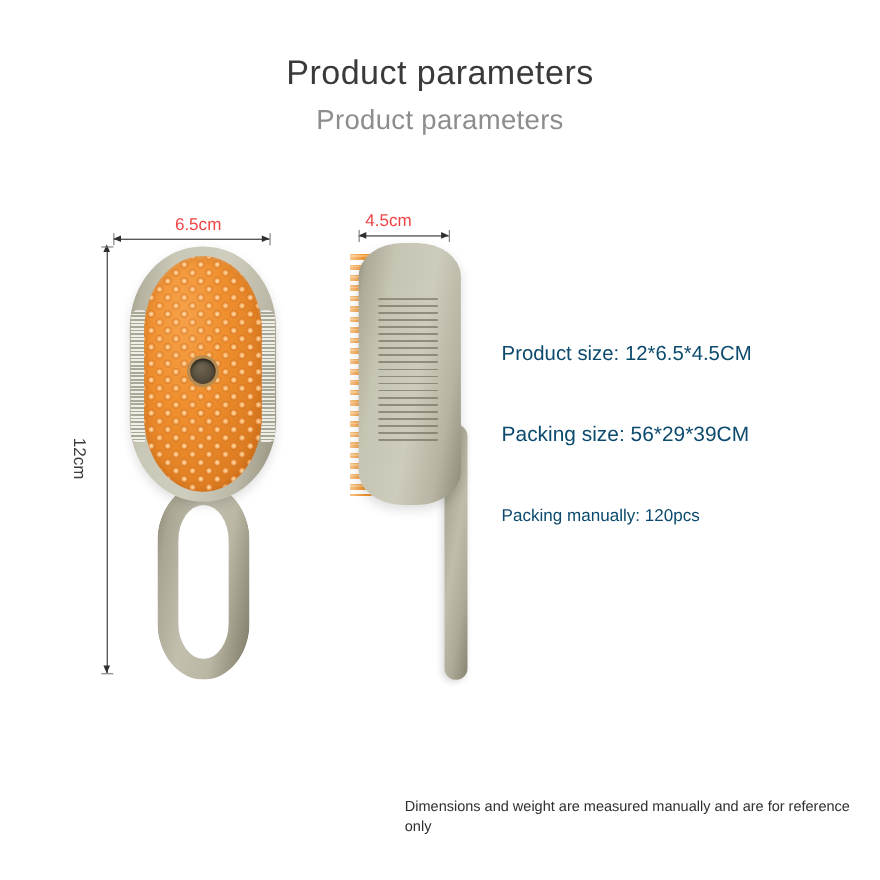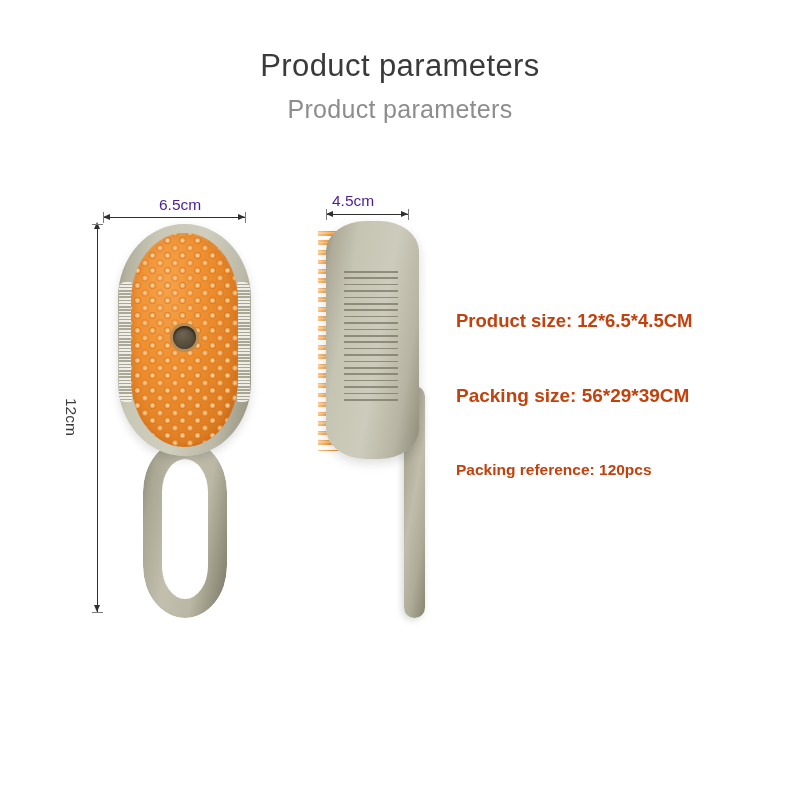--- a/index.html
+++ b/index.html
@@ -42,21 +42,21 @@
     font-size: 25px;
     color: #8d8d8d;
     letter-spacing: 0.3px;
     font-weight: 400;
   }
 
   
   .dim-label {
     position: absolute;
     font-size: 15.5px;
-    color: #4c1d95;
+    color: #ef4444;
     white-space: nowrap;
   }
   .dim-line-h {
     position: absolute;
     height: 1px;
     background: #2f2f2f;
   }
   .dim-line-v {
     position: absolute;
     width: 1px;
@@ -279,23 +279,22 @@
     height: 232px;
     border-radius: 11px;
     background:
       linear-gradient(100deg, #8b8874 0%, #a7a491 18%, #c0bdac 48%, #adaa98 74%, #86836f 100%);
     box-shadow: -2px 2px 7px rgba(0,0,0,0.16);
   }
 
   
   .spec {
     position: absolute;
-    color: #c2410c;
+    color: #0c4a6e;
     white-space: nowrap;
-    font-weight: bold;
   }
   #spec-0 { left: 456px; top: 310px; font-size: 18.5px; }
   #spec-1 { left: 456px; top: 385px; font-size: 19px; }
   #spec-2 { left: 456px; top: 461px; font-size: 15.5px; }
 
   
   #footer-note {
     position: absolute;
     left: 368px;
     top: 724px;
@@ -348,16 +347,17 @@
   <div id="side-handle"></div>
   <div id="side-view">
     <div id="side-bristles"></div>
     <div id="side-body">
       <div id="side-ridges"></div>
     </div>
   </div>
 
   <div class="spec" id="spec-0">Product size: 12*6.5*4.5CM</div>
   <div class="spec" id="spec-1">Packing size: 56*29*39CM</div>
-  <div class="spec" id="spec-2">Packing reference: 120pcs</div>
-
+  <div class="spec" id="spec-2">Packing manually: 120pcs</div>
+
+  <div id="footer-note">Dimensions and weight are measured manually and are for reference only</div>
 
 </div>
 
 </body></html>

